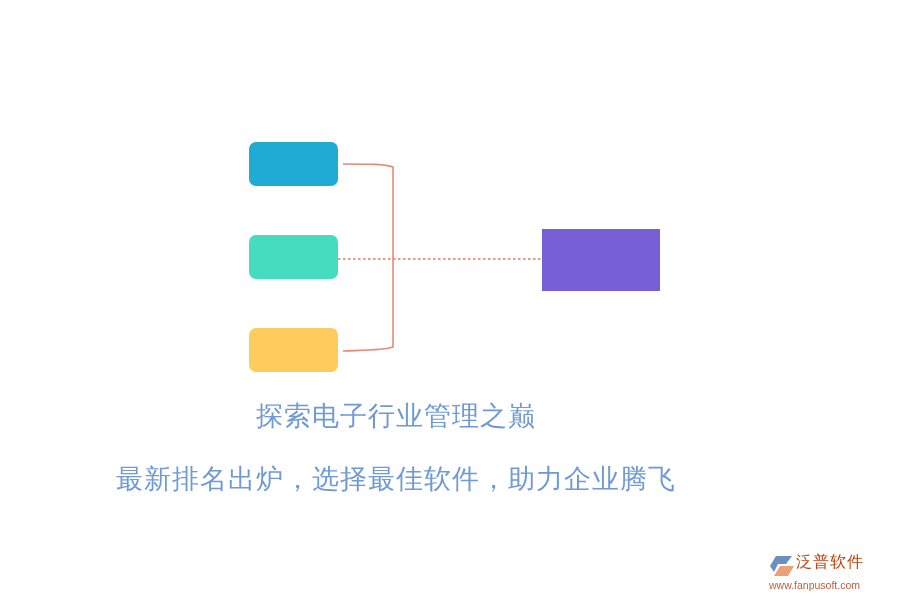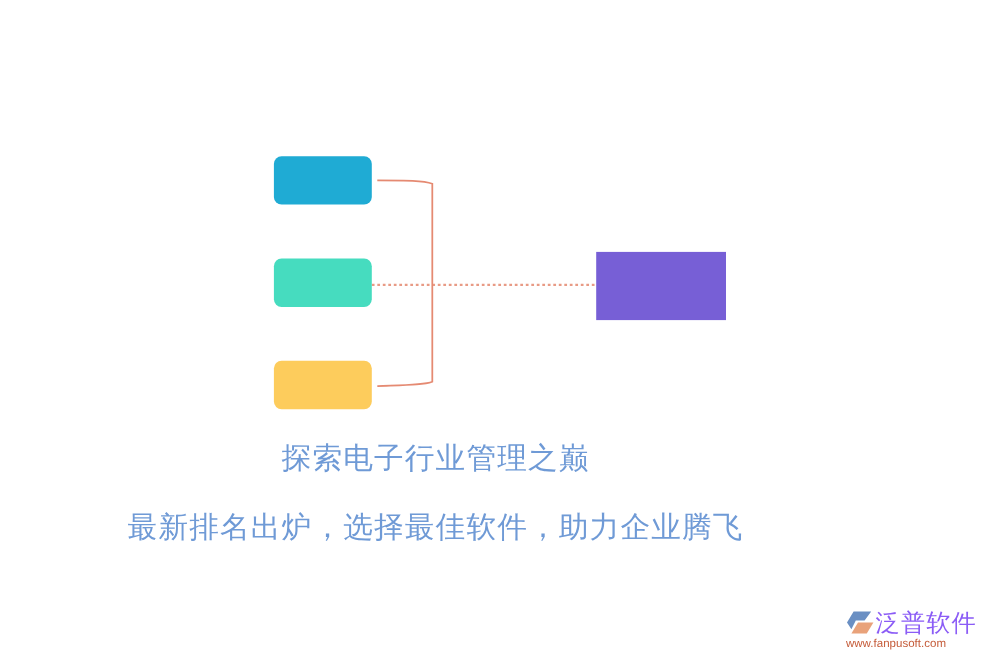--- a/index.html
+++ b/index.html
@@ -13,22 +13,22 @@
     svg.connectors { position: absolute; left: 0; top: 0; }
     .title {
       position: absolute; left: 0; width: 792px; text-align: center;
       color: #6f9ad6; font-size: 27px; letter-spacing: 1px;
       font-family: "DejaVu Sans", sans-serif;
     }
     .logo {
       position: absolute; left: 766px; top: 552px; width: 130px; height: 40px;
     }
     .logo-name {
-      position: absolute; left: 30px; top: 0px; font-size: 22px;
-      color: #8b5cf6; letter-spacing: 1px;
+      position: absolute; left: 30px; top: 0px; font-size: 16px;
+      color: #c2410c; letter-spacing: 1px;
       font-family: "DejaVu Sans", sans-serif;
     }
     .logo-url {
       position: absolute; left: 3px; top: 27px; font-size: 10.5px;
       color: #c55c3a; font-family: Liberation Sans, sans-serif;
       white-space: nowrap;
     }
     .logo-icon { position: absolute; left: 2px; top: 2px; }
   </style>
 </head>

